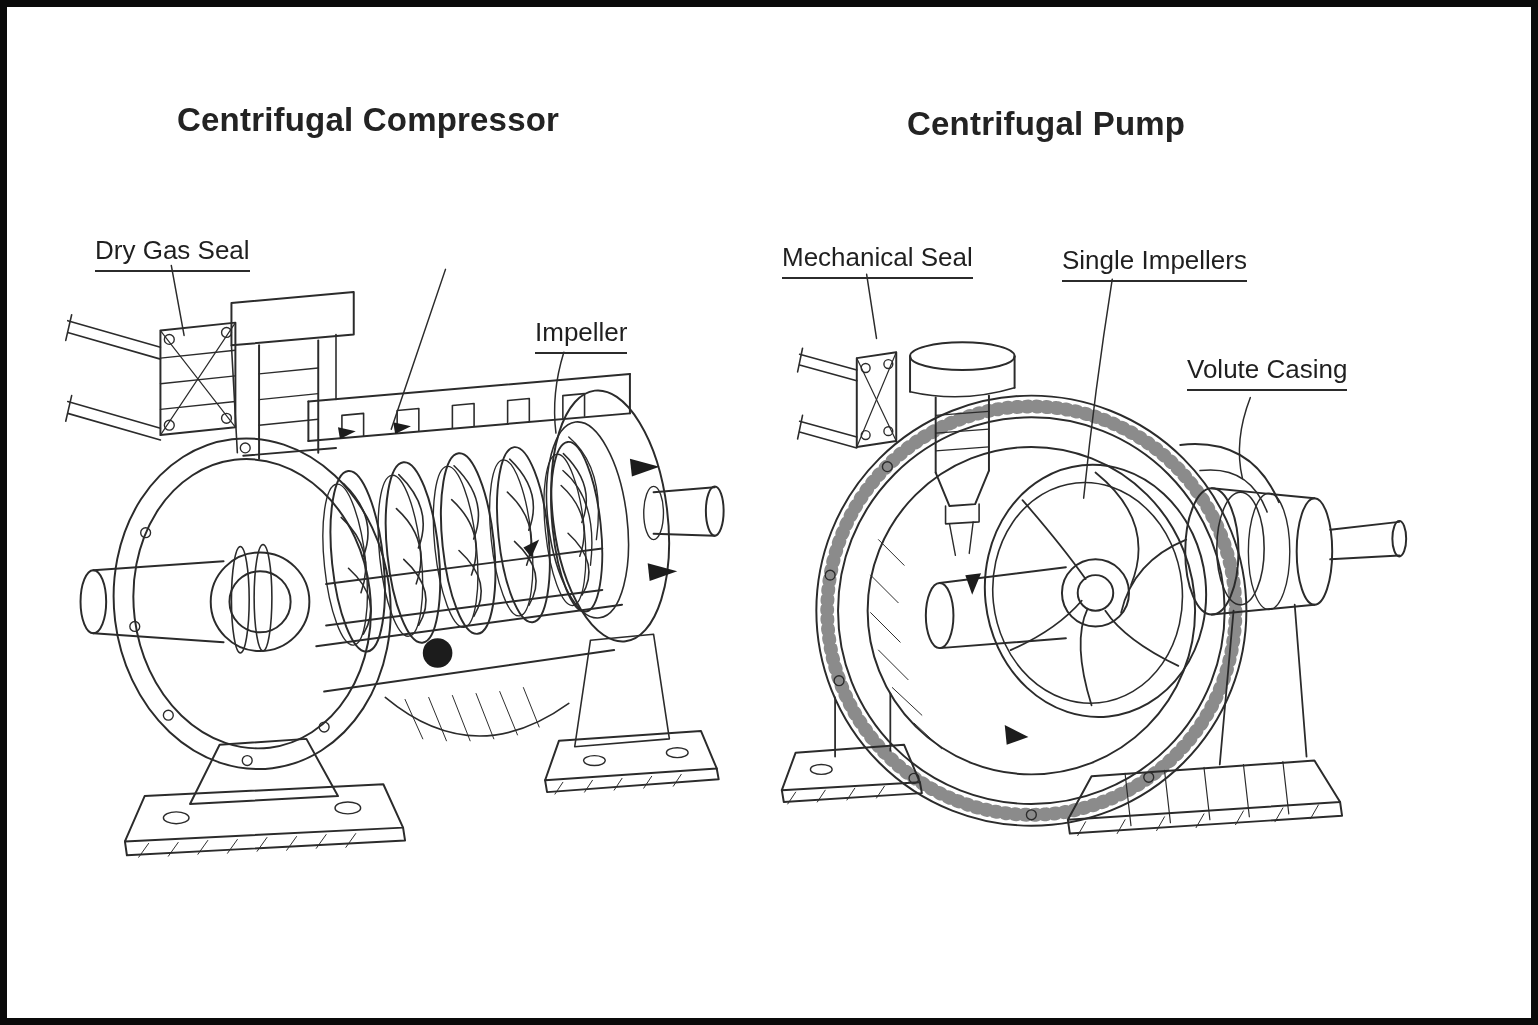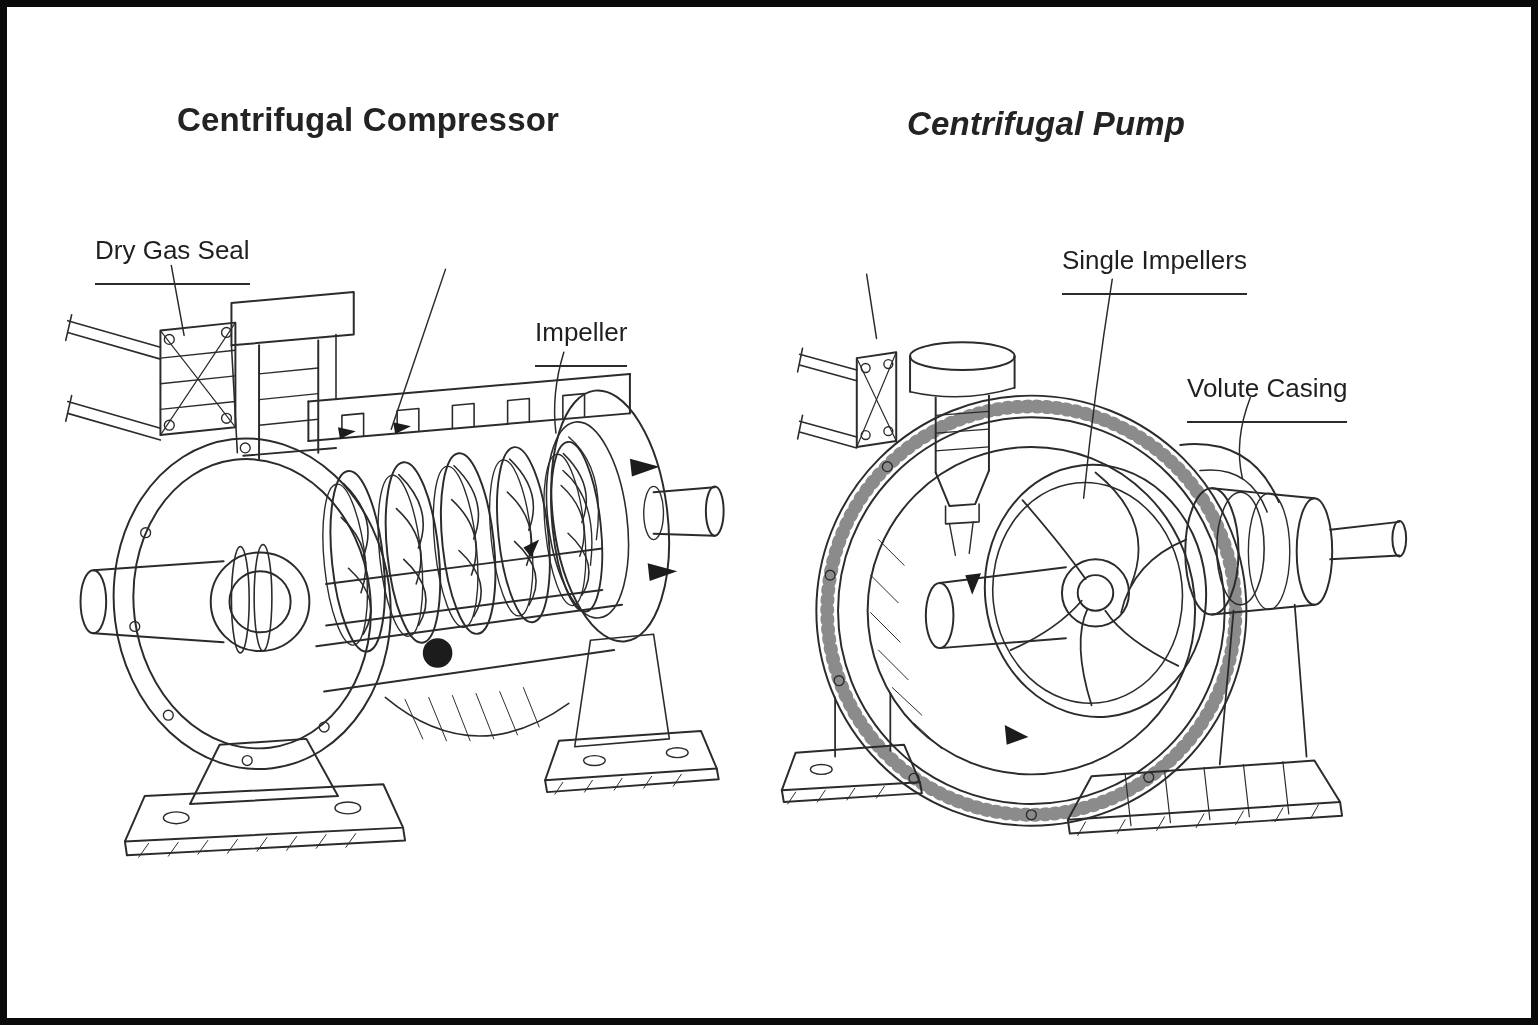--- a/index.html
+++ b/index.html
@@ -21,21 +21,21 @@
     font-weight:700;
     letter-spacing:0.2px;
     color:#232323;
     white-space:nowrap;
   }
   .part-label{
     position:absolute;
     font-size:26px;
     font-weight:400;
     color:#1f1f1f;
-    padding-bottom:17px;
+    padding-bottom:4px;
     border-bottom:2px solid #2b2b2b;
     white-space:nowrap;
   }
 </style>
 </head>
 <body>
 
 <div id="canvas">
 
   <svg id="art" viewBox="0 0 1538 1025" xmlns="http://www.w3.org/2000/svg">
@@ -322,25 +322,26 @@
       <path d="M441 266 L386 428"></path>
       <path d="M561 350 Q 548 392 553 432"></path>
       <path d="M868 271 L878 336"></path>
       <path d="M1117 276 Q 1099 390 1088 498"></path>
       <path d="M1257 396 Q 1240 440 1249 478"></path>
     </g>
   </svg>
 
   <div class="fig-title" style="left:170px; top:94px;">Centrifugal Compressor</div>
 
-  <div class="fig-title" style="left:900px; top:98px;font-style:italic;">Centrifugal Pump</div>
+  <div class="fig-title" style="left:900px; top:98px;">Centrifugal Pump</div>
 
   <div class="part-label" style="left:88px; top:228px;">Dry Gas Seal</div>
 
 
   <div class="part-label" style="left:528px; top:310px;">Impeller</div>
 
+  <div class="part-label" style="left:775px; top:235px;">Mechanical Seal</div>
 
   <div class="part-label" style="left:1055px; top:238px;">Single Impellers</div>
 
-  <div class="part-label" style="left:1180px; top:366px;">Volute Casing</div>
+  <div class="part-label" style="left:1180px; top:347px;">Volute Casing</div>
 
 </div>
 
 </body></html>

